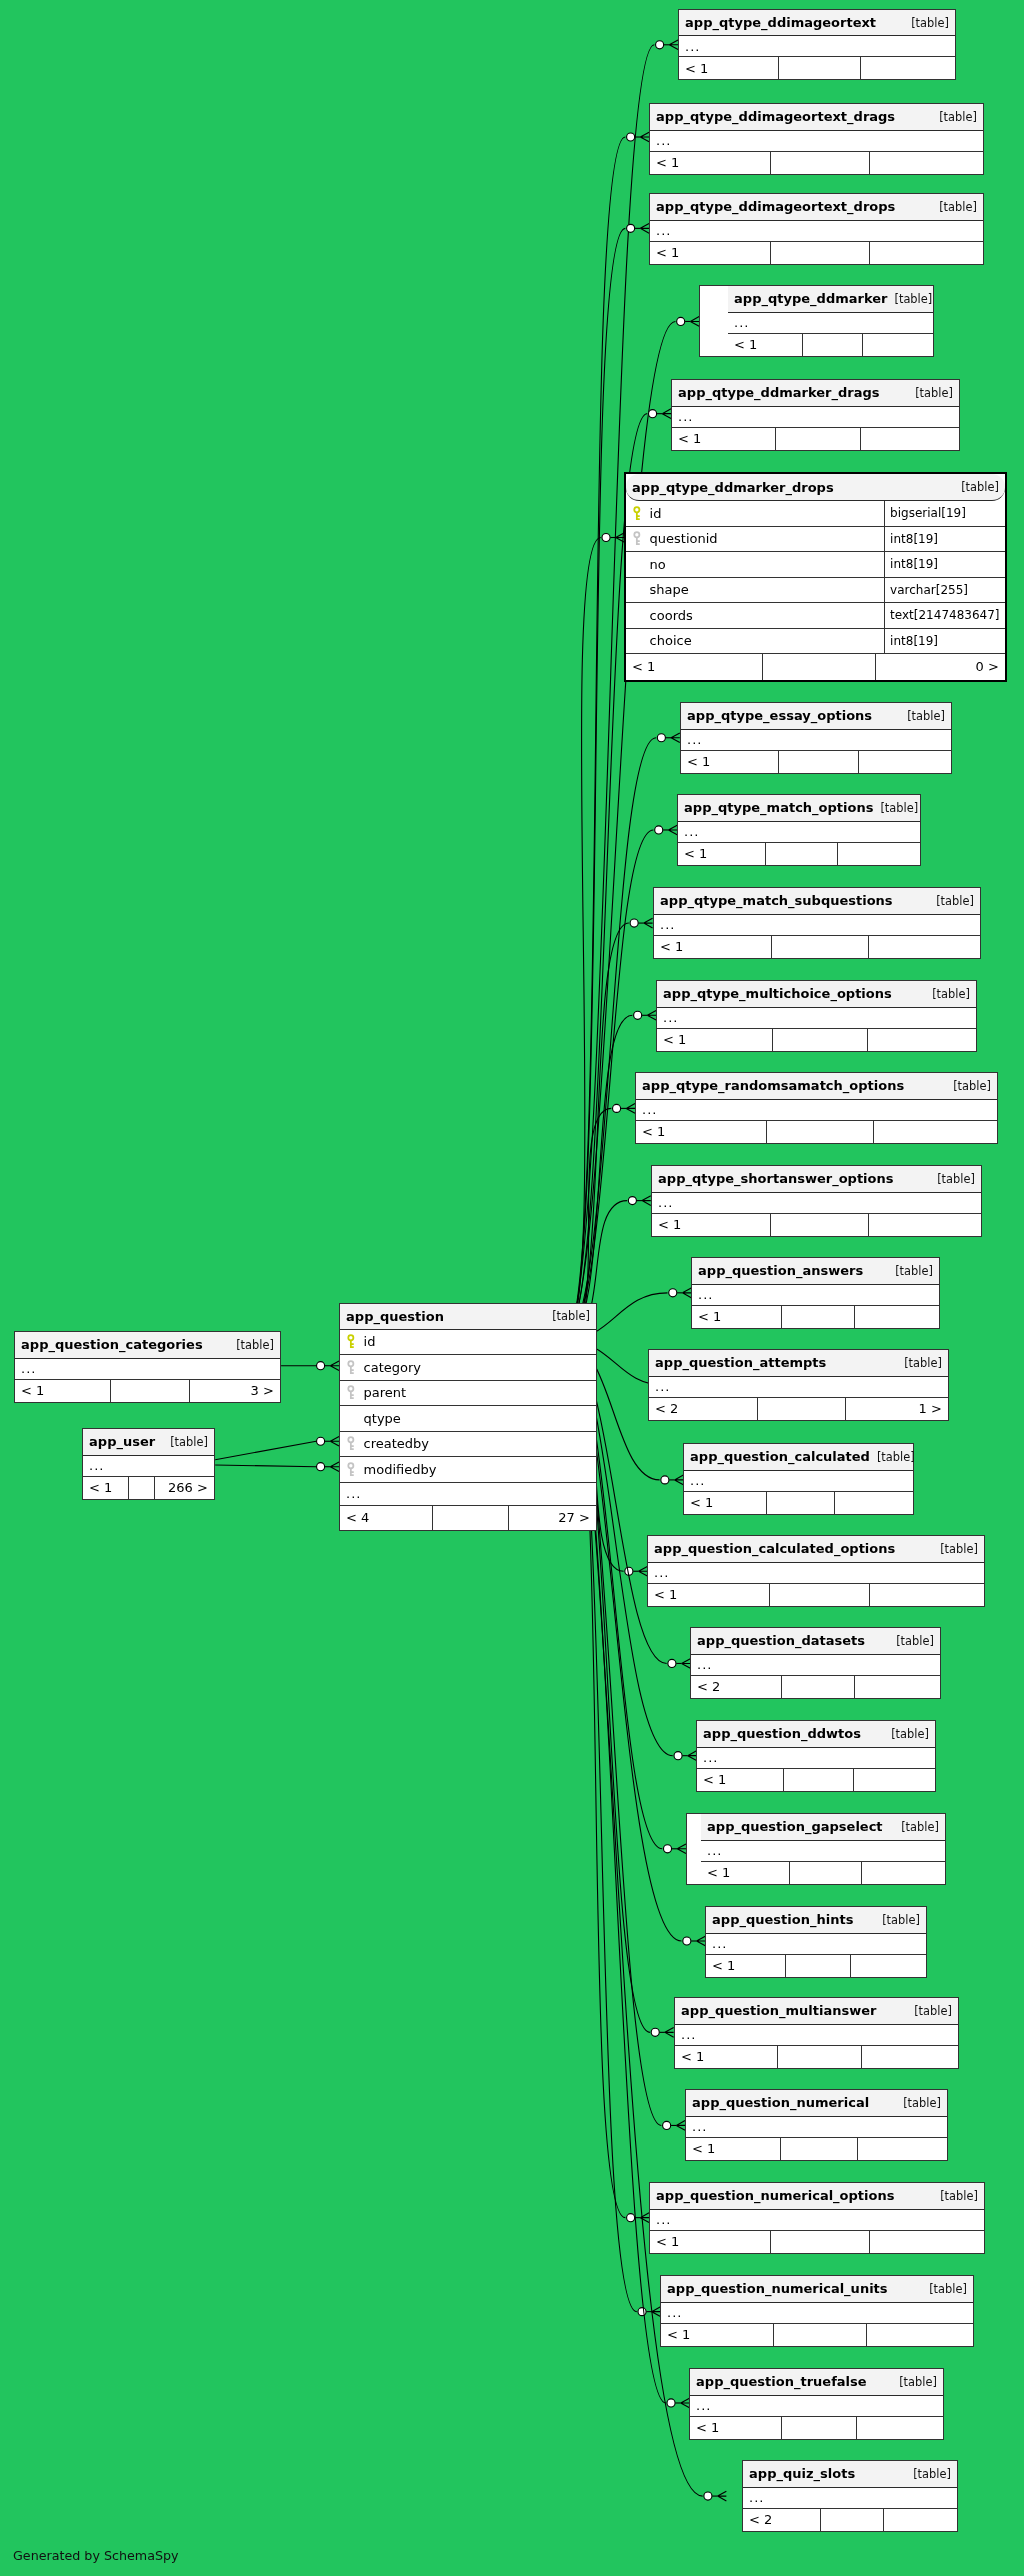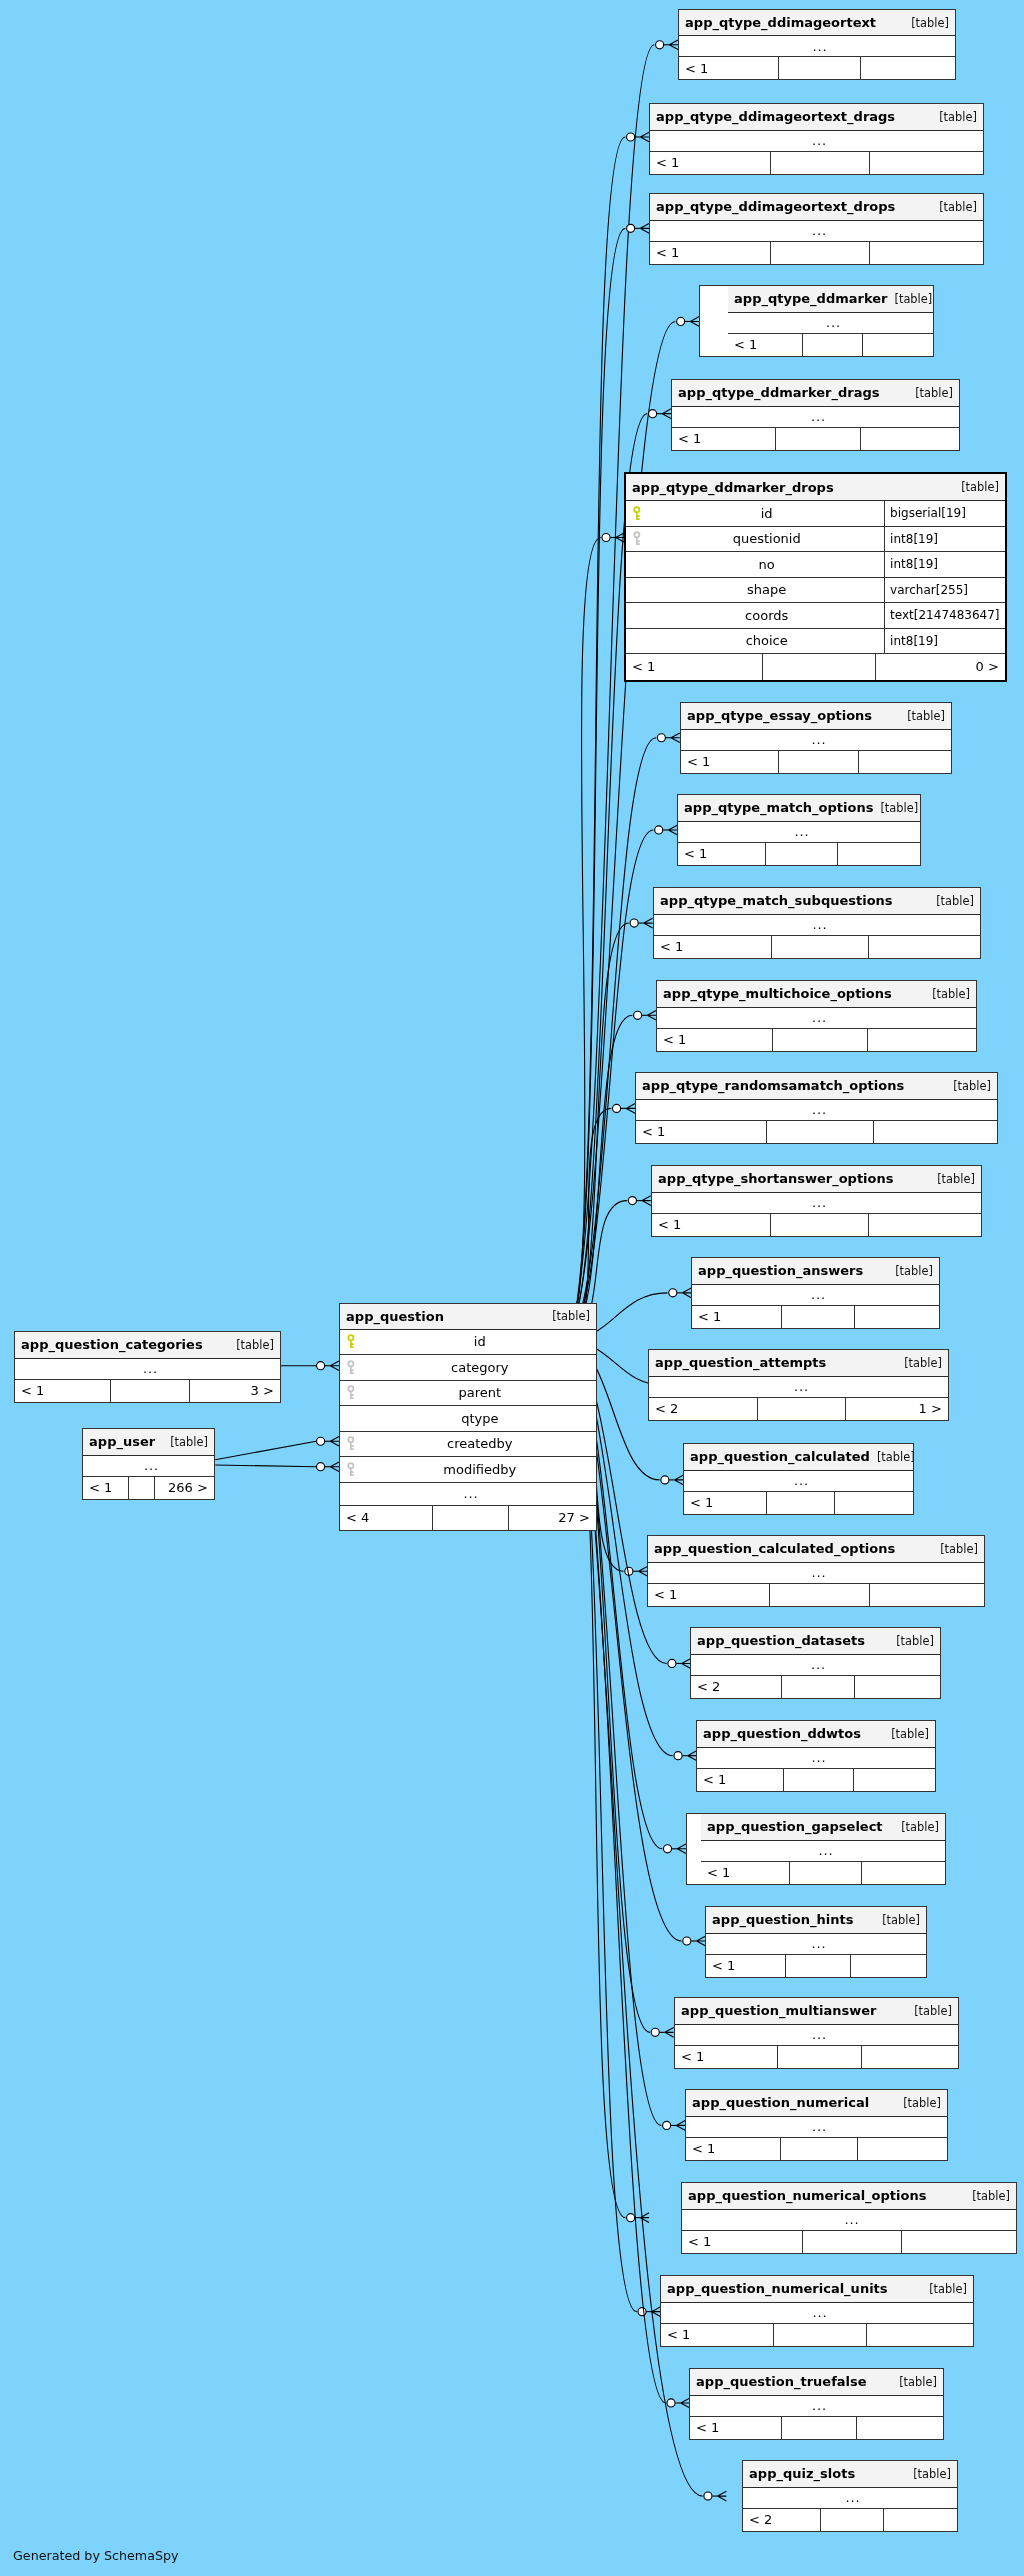--- a/index.html
+++ b/index.html
@@ -1,17 +1,17 @@
 <!DOCTYPE html>
 <html style="font-size:14px"><head>
 <meta charset="utf-8">
 <style>
   html,body{margin:0;padding:0;background:#fff;}
   body{font-family:"DejaVu Sans","Liberation Sans",sans-serif;color:#000;}
-  .canvas{position:relative;width:1025px;height:2576px;background:#7dd3fc;overflow:hidden;text-align:center;}
+  .canvas{position:relative;width:1025px;height:2576px;background:#22c55e;overflow:hidden;}
   #edges{position:absolute;left:0;top:0;pointer-events:none;}
   .tbl{position:absolute;background:#fff;border:1.5px solid #333;box-sizing:border-box;}
   .tbl.emph{border:2.3px solid #000;}
   .hd{background:#f3f3f3;border-bottom:1.6px solid #2a2a2a;display:flex;justify-content:space-between;align-items:center;padding:0 6.1px;height:25.5px;}
   .nm{font-weight:bold;font-size:13px;white-space:nowrap;}
   .badge{font-size:11.4px;color:#111;white-space:nowrap;margin-left:7px;}
   .row{display:flex;align-items:center;height:21px;border-bottom:1.2px solid #333;padding-left:6.1px;box-sizing:border-box;}
   .row .lbl{font-size:13px;white-space:nowrap;flex:1;}
   .row .typ{font-size:12px;white-space:nowrap;flex:none;width:32.5%;align-self:stretch;display:flex;align-items:center;border-left:1.2px solid #333;padding-left:5.3px;box-sizing:border-box;}
   .row.ellip .lbl{letter-spacing:0.9px;}
@@ -21,21 +21,21 @@
   .ft .c0{width:36%;padding-left:6.1px;}
   .ft .c1{width:30%;border-left:1.2px solid #333;border-right:1.2px solid #333;}
   .ft .c2{width:34%;justify-content:flex-end;padding-right:6.1px;}
   .v-user .ft .c0{width:34%;}
   .v-user .ft .c1{width:21%;}
   .v-user .ft .c2{width:45%;}
   .v-appq .hd{height:24.6px;}
   .v-appq .row{height:25.5px;}
   .v-appq .row.ellip{height:23px;}
   .v-appq .ft{height:24.6px;}
-  .emph .hd{height:26px;}
+  .emph .hd{height:26px;border-radius:13px;}
   .emph .row{height:25.5px;}
   .emph .ft{height:25.5px;}
   .footer-note{position:absolute;left:13px;top:2548px;font-size:12.7px;color:#111;white-space:nowrap;}
 </style>
 </head>
 <body>
 
 <div class="canvas">
   <svg id="edges" width="1025" height="2576" viewBox="0 0 1167 2933">
       <g>
@@ -553,21 +553,21 @@
         </div>
         <div class="row ellip">
           <span class="lbl">...</span>
         </div>
         <div class="ft">
           <span class="c c0">&lt; 1</span>
           <span class="c c1"></span>
           <span class="c c2"></span>
         </div>
       </div>
-      <div class="tbl" style="left: 649px; top: 2182px; width: 336px; margin-left: 32px;">
+      <div class="tbl" style="left: 649px; top: 2182px; width: 336px;">
         <div class="hd">
           <span class="nm">app_question_numerical_options</span>
           <span class="badge">[table]</span>
         </div>
         <div class="row ellip">
           <span class="lbl">...</span>
         </div>
         <div class="ft">
           <span class="c c0">&lt; 1</span>
           <span class="c c1"></span>

